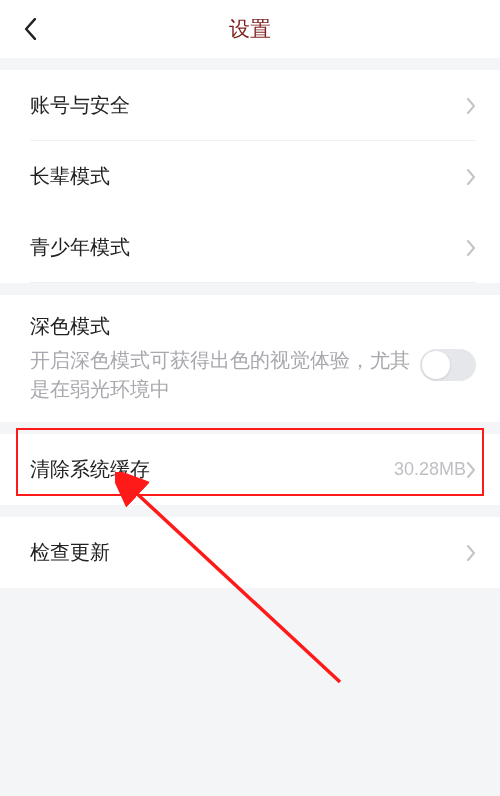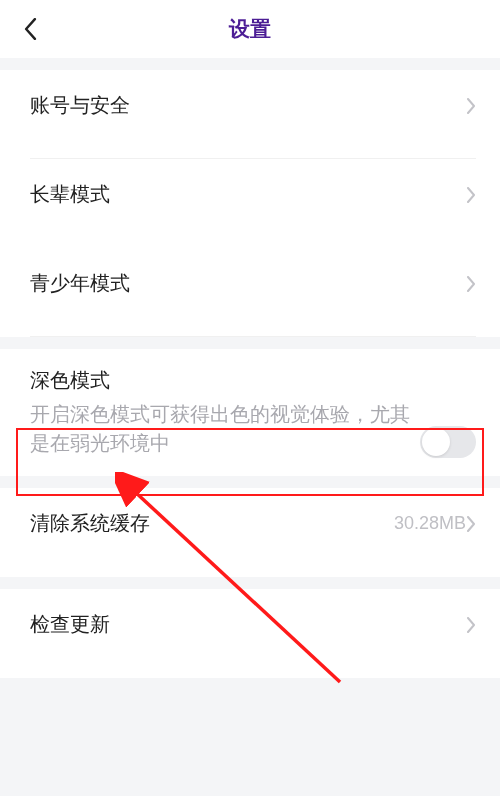--- a/index.html
+++ b/index.html
@@ -27,33 +27,33 @@
       width: 24px;
       height: 24px;
       display: flex;
       align-items: center;
       justify-content: center;
       cursor: pointer;
     }
     .back-btn svg { width: 15px; height: 22px; }
     .title {
       font-size: 21px;
-      font-weight: 700;
-      color: #4c1d95;
+      font-weight: 400;
+      color: #7f1d1d;
     }
     .content { padding: 0; }
     .group {
       margin-top: 12px;
       background: #fff;
     }
     .cell {
       display: flex;
       align-items: center;
       justify-content: space-between;
-      padding: 22px 24px 40px 30px;
+      padding: 22px 24px 22px 30px;
       cursor: pointer;
       position: relative;
     }
     .cell-divider::after {
       content: "";
       position: absolute;
       left: 30px;
       right: 24px;
       bottom: 0;
       height: 1px;
@@ -73,21 +73,21 @@
     .cell-right {
       display: flex;
       align-items: center;
     }
     .cell-value {
       font-size: 18px;
       color: #bfbfc4;
     }
     .cell-dark {
       padding: 18px 24px 18px 30px;
-      align-items: flex-end;
+      align-items: center;
     }
     .cell-dark .cell-main { flex: 1; }
     .cell-dark .cell-label { margin-bottom: 6px; display: block; }
     .cell-desc {
       font-size: 20px;
       color: #a8a8ae;
       line-height: 1.45;
     }
     .toggle {
       width: 56px;

